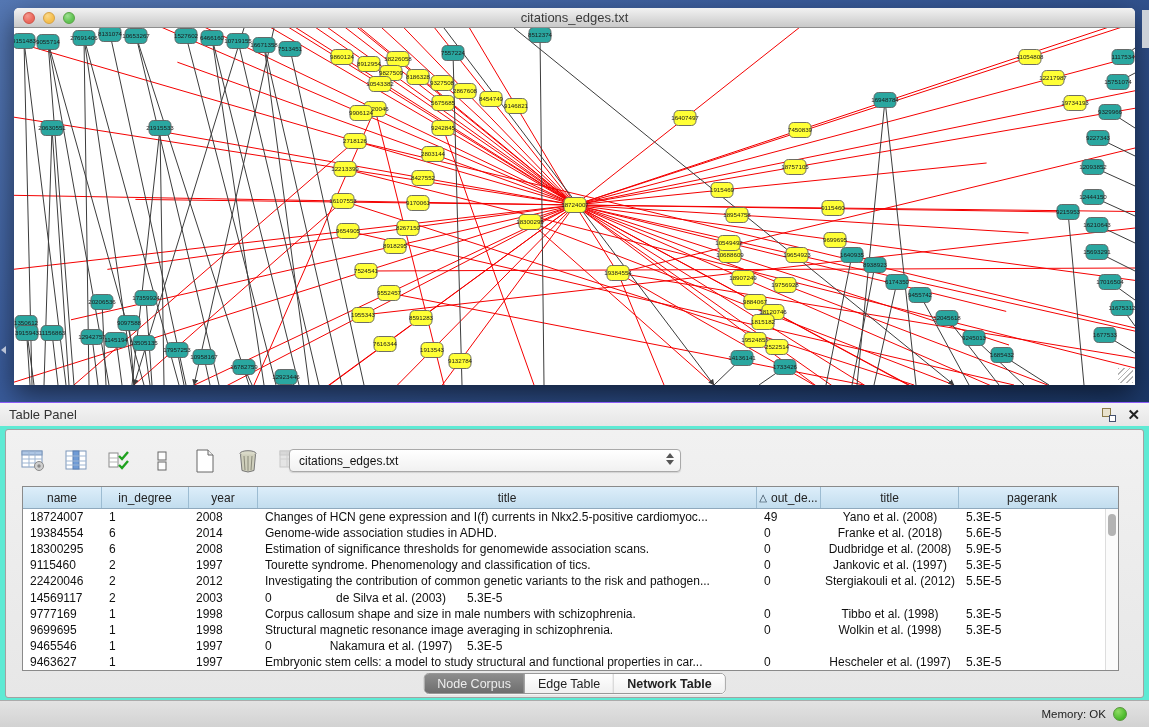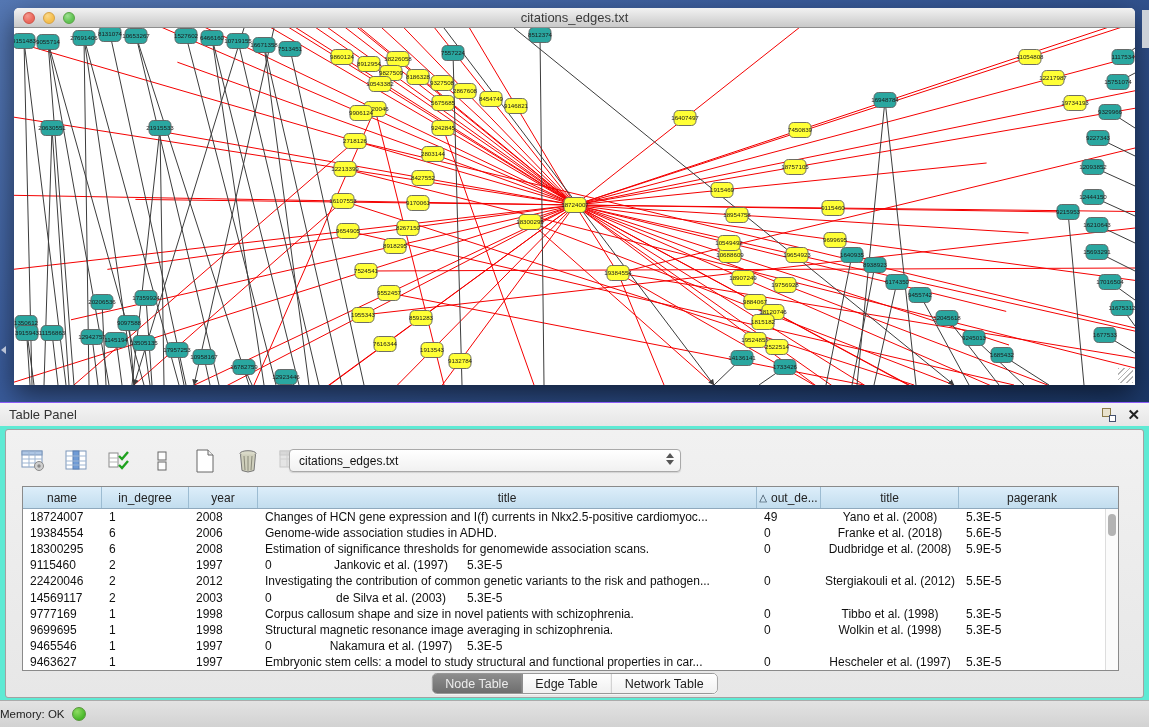--- a/index.html
+++ b/index.html
@@ -73,27 +73,27 @@
   .td.c5 { text-align:center; padding-left:0; }
   .vscroll { position:absolute; right:0; top:22px; bottom:0; width:13px; background:#fbfbfb; border-left:1px solid #ddd; }
   .vthumb { position:absolute; left:2px; top:5px; width:8px; height:22px; background:#b3b3b3; border-radius:5px; }
 
   
   .tabs { position:absolute; left:50%; transform:translateX(-50%); bottom:3px; height:21px;
     display:flex; border:1px solid #989898; border-radius:5px; overflow:hidden;
     background:#fff; box-shadow:0 1px 0 rgba(255,255,255,.6); }
   .tab { padding:0 13px; font-size:12.5px; display:flex; align-items:center; color:#222;
     background:linear-gradient(#ffffff,#f0f0f0); border-right:1px solid #c2c2c2; }
-  .tab:last-child { border-right:none; }
+  .tab:last-child { border-right:none;font-weight:bold; }
   .tab.sel { background:linear-gradient(#8d8d8d,#6e6e6e); color:#ededed; border-right:1px solid #5f5f5f; }
 
   
   #status { position:absolute; left:0; bottom:0; width:1149px; height:27px;
     border-top:1px solid #ababab; background:linear-gradient(#e3e3e3,#d2d2d2);
-    display:flex; align-items:center; justify-content:flex-start; gap:7px; padding-right:12px;
+    display:flex; align-items:center; justify-content:flex-end; gap:7px; padding-right:22px;
     font-size:11.5px; color:#222; }
   .memdot { width:14px; height:14px; border-radius:50%; border:1px solid #58953c;
     background:radial-gradient(circle at 35% 30%, #8fdc63,#48b829 70%); }
 
   
   .er { stroke:#f40000; stroke-width:1; }
   .ek { stroke:#3c3c3c; stroke-width:1; }
   .node-r { stroke:#5f5f5f; stroke-width:0.9; }
   .nlab { font-size:6.2px; fill:#1c1c1c; text-anchor:middle; font-family:"Liberation Sans",sans-serif; }
 </style>
@@ -845,39 +845,40 @@
             <div class="td c1">1</div>
             <div class="td c2">2008</div>
             <div class="td c3">Changes of HCN gene expression and I(f) currents in Nkx2.5-positive cardiomyoc...</div>
             <div class="td c4">49</div>
             <div class="td c5">Yano et al. (2008)</div>
             <div class="td c6">5.3E-5</div>
           </div>
           <div class="trow">
             <div class="td c0">19384554</div>
             <div class="td c1">6</div>
-            <div class="td c2">2006</div>
+            <div class="td c2">2014</div>
             <div class="td c3">Genome-wide association studies in ADHD.</div>
             <div class="td c4">0</div>
             <div class="td c5">Franke et al. (2018)</div>
             <div class="td c6">5.6E-5</div>
           </div>
           <div class="trow">
             <div class="td c0">18300295</div>
             <div class="td c1">6</div>
             <div class="td c2">2008</div>
             <div class="td c3">Estimation of significance thresholds for genomewide association scans.</div>
             <div class="td c4">0</div>
             <div class="td c5">Dudbridge et al. (2008)</div>
             <div class="td c6">5.9E-5</div>
           </div>
           <div class="trow">
             <div class="td c0">9115460</div>
             <div class="td c1">2</div>
             <div class="td c2">1997</div>
+            <div class="td c3">Tourette syndrome. Phenomenology and classification of tics.</div>
             <div class="td c4">0</div>
             <div class="td c5">Jankovic et al. (1997)</div>
             <div class="td c6">5.3E-5</div>
           </div>
           <div class="trow">
             <div class="td c0">22420046</div>
             <div class="td c1">2</div>
             <div class="td c2">2012</div>
             <div class="td c3">Investigating the contribution of common genetic variants to the risk and pathogen...</div>
             <div class="td c4">0</div>
@@ -889,21 +890,21 @@
             <div class="td c1">2</div>
             <div class="td c2">2003</div>
             <div class="td c4">0</div>
             <div class="td c5">de Silva et al. (2003)</div>
             <div class="td c6">5.3E-5</div>
           </div>
           <div class="trow">
             <div class="td c0">9777169</div>
             <div class="td c1">1</div>
             <div class="td c2">1998</div>
-            <div class="td c3">Corpus callosum shape and size in novel patients with schizophrenia.</div>
+            <div class="td c3">Corpus callosum shape and size in male numbers with schizophrenia.</div>
             <div class="td c4">0</div>
             <div class="td c5">Tibbo et al. (1998)</div>
             <div class="td c6">5.3E-5</div>
           </div>
           <div class="trow">
             <div class="td c0">9699695</div>
             <div class="td c1">1</div>
             <div class="td c2">1998</div>
             <div class="td c3">Structural magnetic resonance image averaging in schizophrenia.</div>
             <div class="td c4">0</div>
@@ -928,21 +929,21 @@
             <div class="td c6">5.3E-5</div>
           </div>
         </div>
       <div class="vscroll">
         <div class="vthumb"></div>
       </div>
     </div>
 
     <div class="tabs">
       <div class="tab sel">
-          <span>Node Table</span>
+          <span>Node Corpus</span>
         </div>
       <div class="tab">
           <span>Edge Table</span>
         </div>
       <div class="tab">
           <span>Network Table</span>
         </div>
     </div>
   </div>
 </div>

